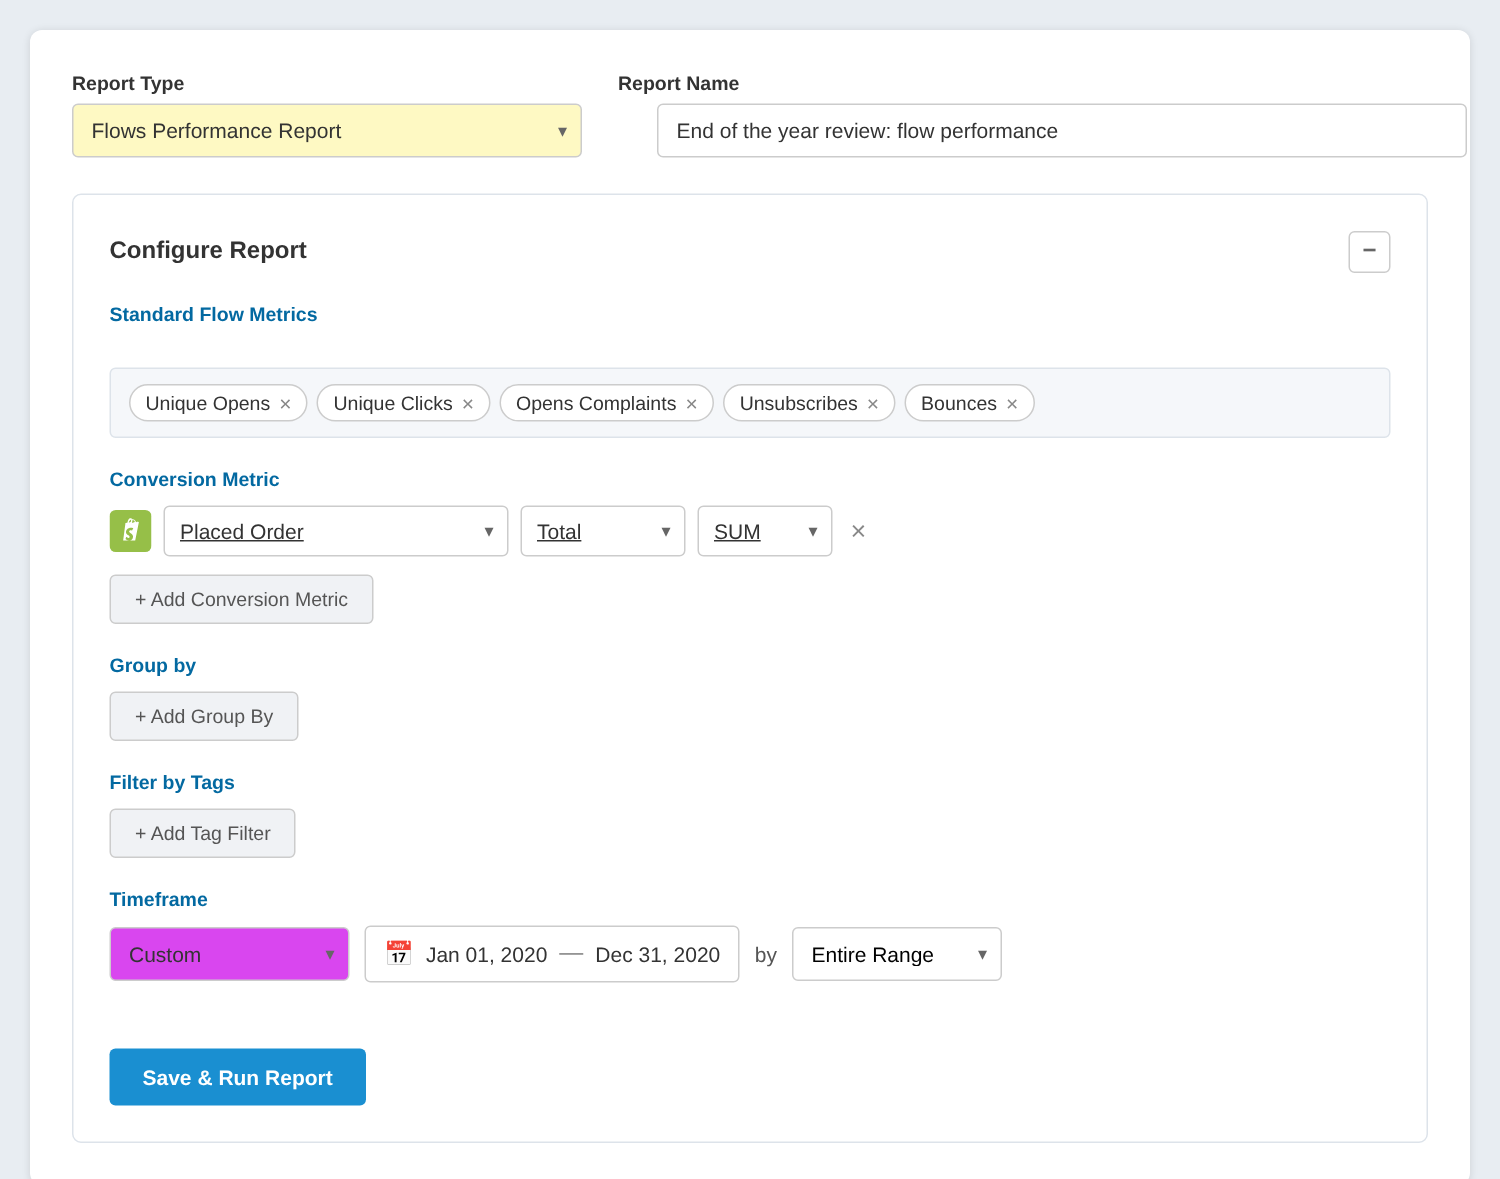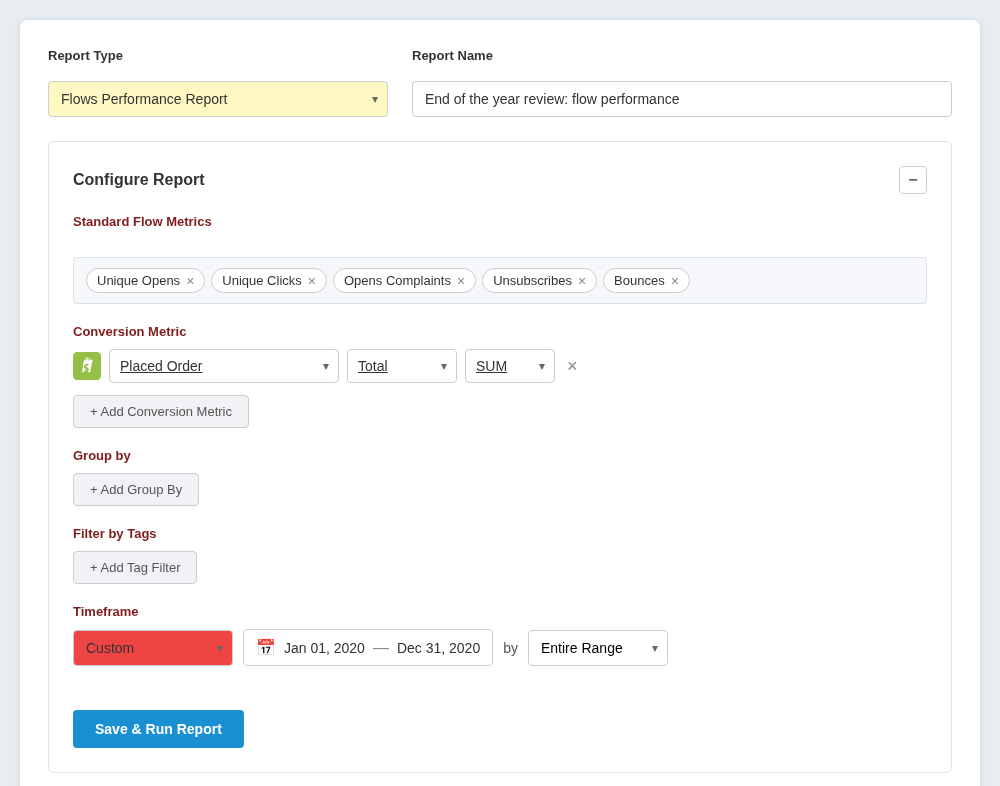--- a/index.html
+++ b/index.html
@@ -22,21 +22,21 @@
       padding: 28px 28px 28px 28px;
     }
     .top-row {
       display: flex;
       gap: 24px;
       margin-bottom: 24px;
     }
     .field-group {
       display: flex;
       flex-direction: column;
-      gap: 18px;
+      gap: 6px;
     }
     .field-group.report-type { flex: 0 0 340px; }
     .field-group.report-name { flex: 1; }
     .field-label {
       font-weight: 600;
       font-size: 13px;
       color: #333;
     }
     .select-wrapper {
       position: relative;
@@ -62,20 +62,21 @@
       font-size: 12px;
     }
     .text-input {
       border: 1px solid #ccc;
       border-radius: 4px;
       padding: 9px 12px;
       font-size: 14px;
       color: #333;
       width: 100%;
       outline: none;
+      margin-left: 26px;
     }
     .inner-card {
       border: 1px solid #dde3ea;
       border-radius: 6px;
       padding: 24px;
     }
     .inner-card-header {
       display: flex;
       justify-content: space-between;
       align-items: center;
@@ -96,21 +97,21 @@
       align-items: center;
       justify-content: center;
       cursor: pointer;
       color: #666;
       font-size: 16px;
       font-weight: bold;
     }
     .section-label {
       font-weight: 700;
       font-size: 13px;
-      color: #7f1d1d;
+      color: #0369a1;
       margin-bottom: 10px;
     }
     .metrics-tags {
       display: flex;
       flex-wrap: wrap;
       gap: 6px;
       background: #f5f7fa;
       border: 1px solid #dde3ea;
       border-radius: 4px;
       padding: 10px 12px;
@@ -358,21 +359,21 @@
       <button class="add-btn">
         <span>+ Add Tag Filter</span>
       </button>
     </div>
 
     
     <div class="section">
       <div class="section-label">Timeframe</div>
       <div class="timeframe-row">
         <div class="select-wrapper-full">
-          <select style="width:160px;appearance:none;background:#ef4444;border:1px solid #ccc;border-radius:4px;padding:9px 36px 9px 12px;font-size:14px;color:#333;cursor:pointer;">
+          <select style="width:160px;appearance:none;background:#d946ef;border:1px solid #ccc;border-radius:4px;padding:9px 36px 9px 12px;font-size:14px;color:#333;cursor:pointer;">
             <option>Custom</option>
           </select>
           <span class="select-arrow" style="position:absolute;right:10px;pointer-events:none;">▾</span>
         </div>
         <div class="date-range-box">
           <span class="date-icon">📅</span>
           <span>Jan 01, 2020</span>
           <span class="date-sep">—</span>
           <span>Dec 31, 2020</span>
         </div>

